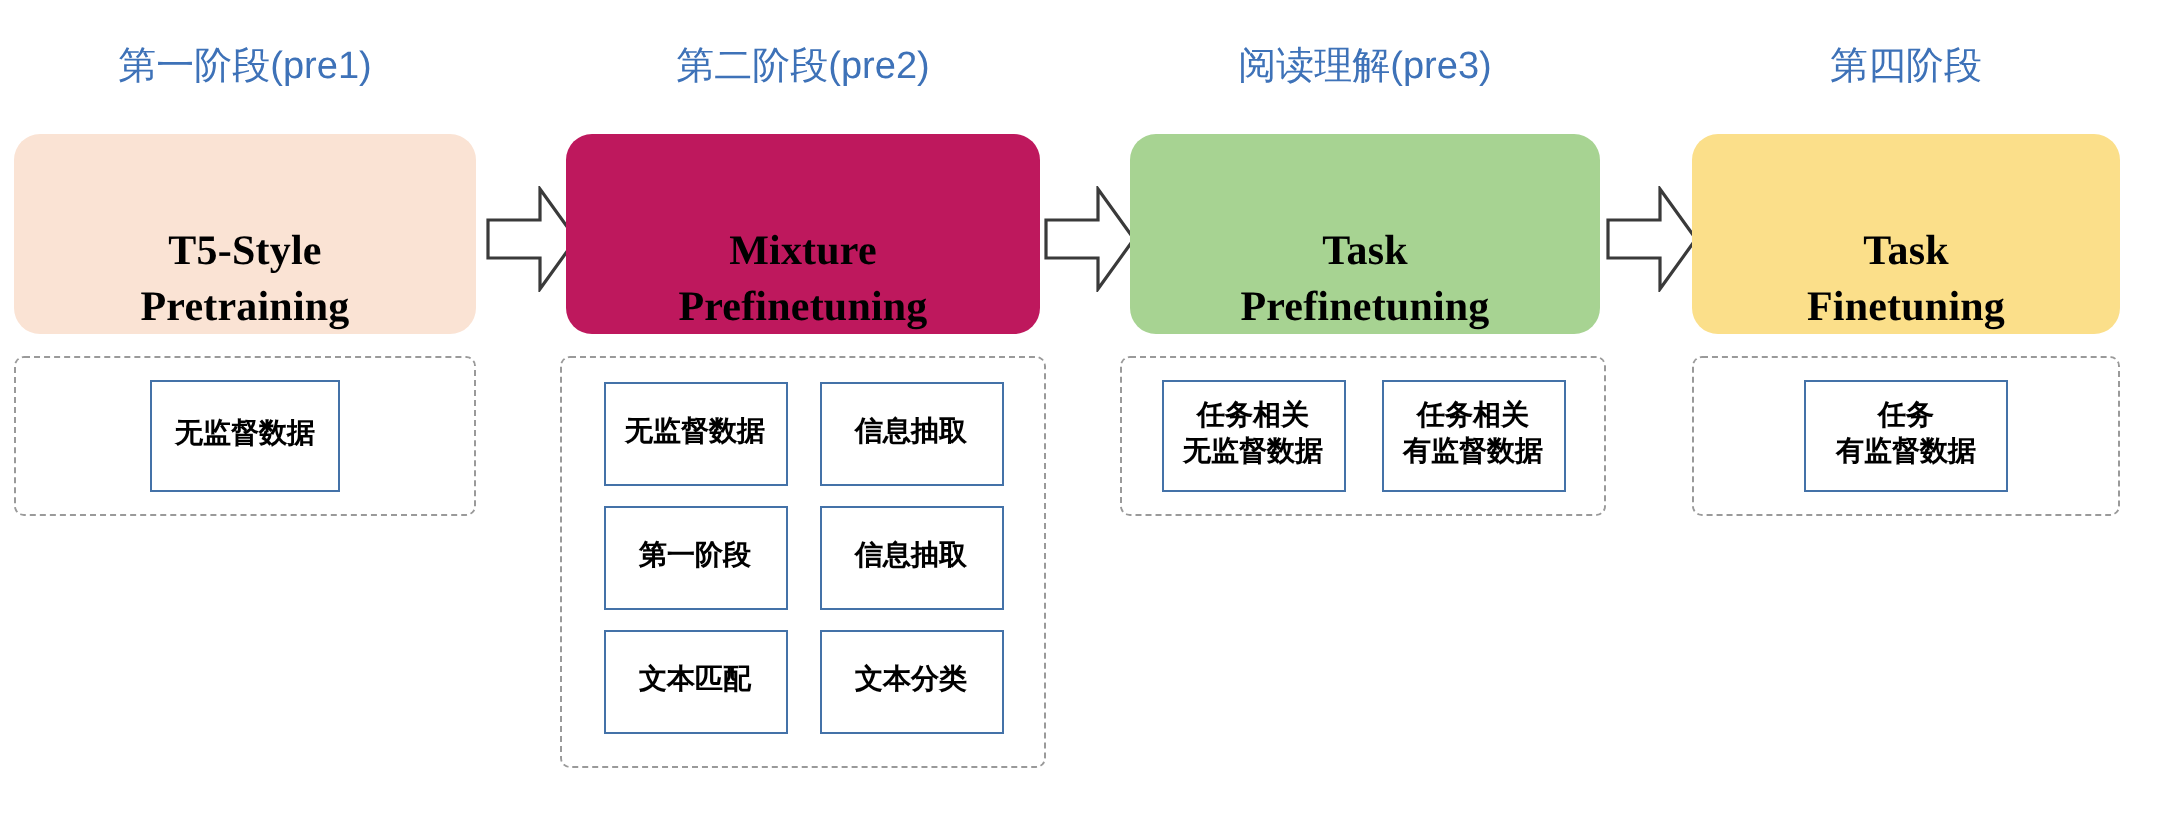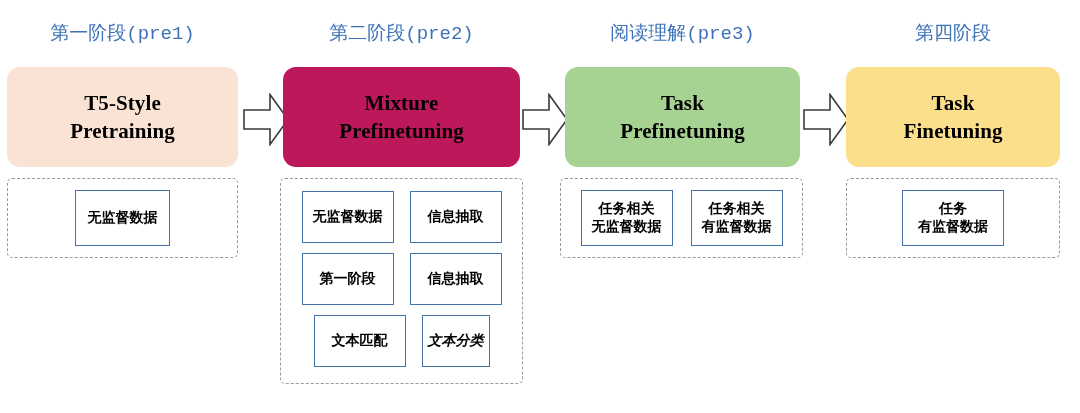--- a/index.html
+++ b/index.html
@@ -33,32 +33,32 @@
     position: absolute;
     top: 22px;
     left: 0;
     width: 100%;
     text-align: center;
     color: #3e72b8;
     font-size: 19px;
     font-weight: 400;
     line-height: 24px;
     white-space: nowrap;
-    font-family: Liberation Mono, monospace;
+    font-family: Liberation Sans, sans-serif;
   }
 
   .stage-box {
     position: absolute;
     top: 67px;
     left: 0;
     width: 100%;
     height: 100px;
     border-radius: 13px;
     display: flex;
-    align-items: center;
+    align-items: flex-end;
     justify-content: center;
     box-sizing: border-box;
   }
 
   .stage-box-label {
     text-align: center;
     font-weight: bold;
     font-size: 21px;
     line-height: 28px;
     color: #000000;
@@ -133,21 +133,21 @@
     <div class="stage-box" style="background:#be185d;">
       <div class="stage-box-label">Mixture
 Prefinetuning</div>
     </div>
     <div class="dashed-group" style="left:-3px; top:178px; width:243px; height:206px; padding-top:12px; gap:10px 16px;">
       <div class="sub-box" style="width:92px; height:52px;">无监督数据</div>
       <div class="sub-box" style="width:92px; height:52px;">信息抽取</div>
       <div class="sub-box" style="width:92px; height:52px;">第一阶段</div>
       <div class="sub-box" style="width:92px; height:52px;">信息抽取</div>
       <div class="sub-box" style="width:92px; height:52px;">文本匹配</div>
-      <div class="sub-box" style="width:68px; height:52px;font-style:italic;">文本分类</div>
+      <div class="sub-box" style="width:92px; height:52px;">文本分类</div>
     </div>
   </div>
 
   <div class="arrow" style="left:522px;">
     <svg viewBox="0 0 46 53" preserveAspectRatio="none" aria-hidden="true">
       <path d="M1 17 L27 17 L27 1.5 L45 26.5 L27 51.5 L27 36 L1 36 Z" fill="#ffffff" stroke="#3a3a3a" stroke-width="1.6" stroke-linejoin="miter"></path>
     </svg>
   </div>
 
   <div class="stage" style="left:565px; width:235px;">

